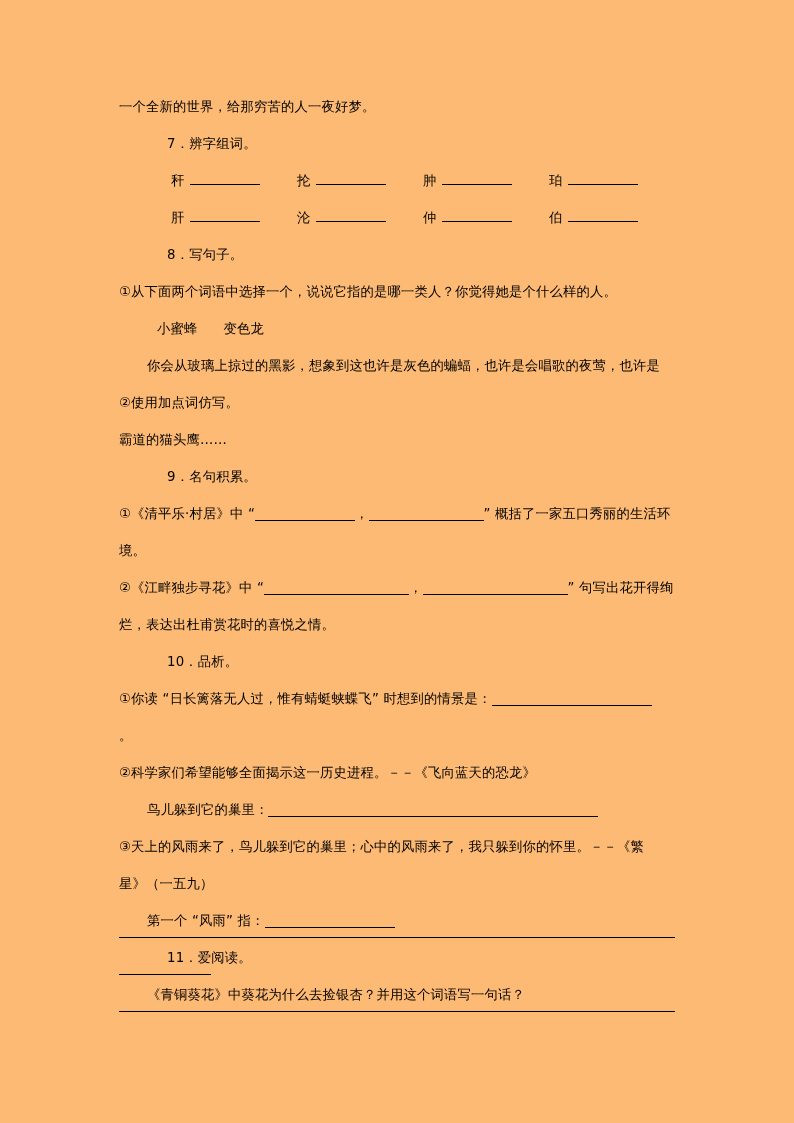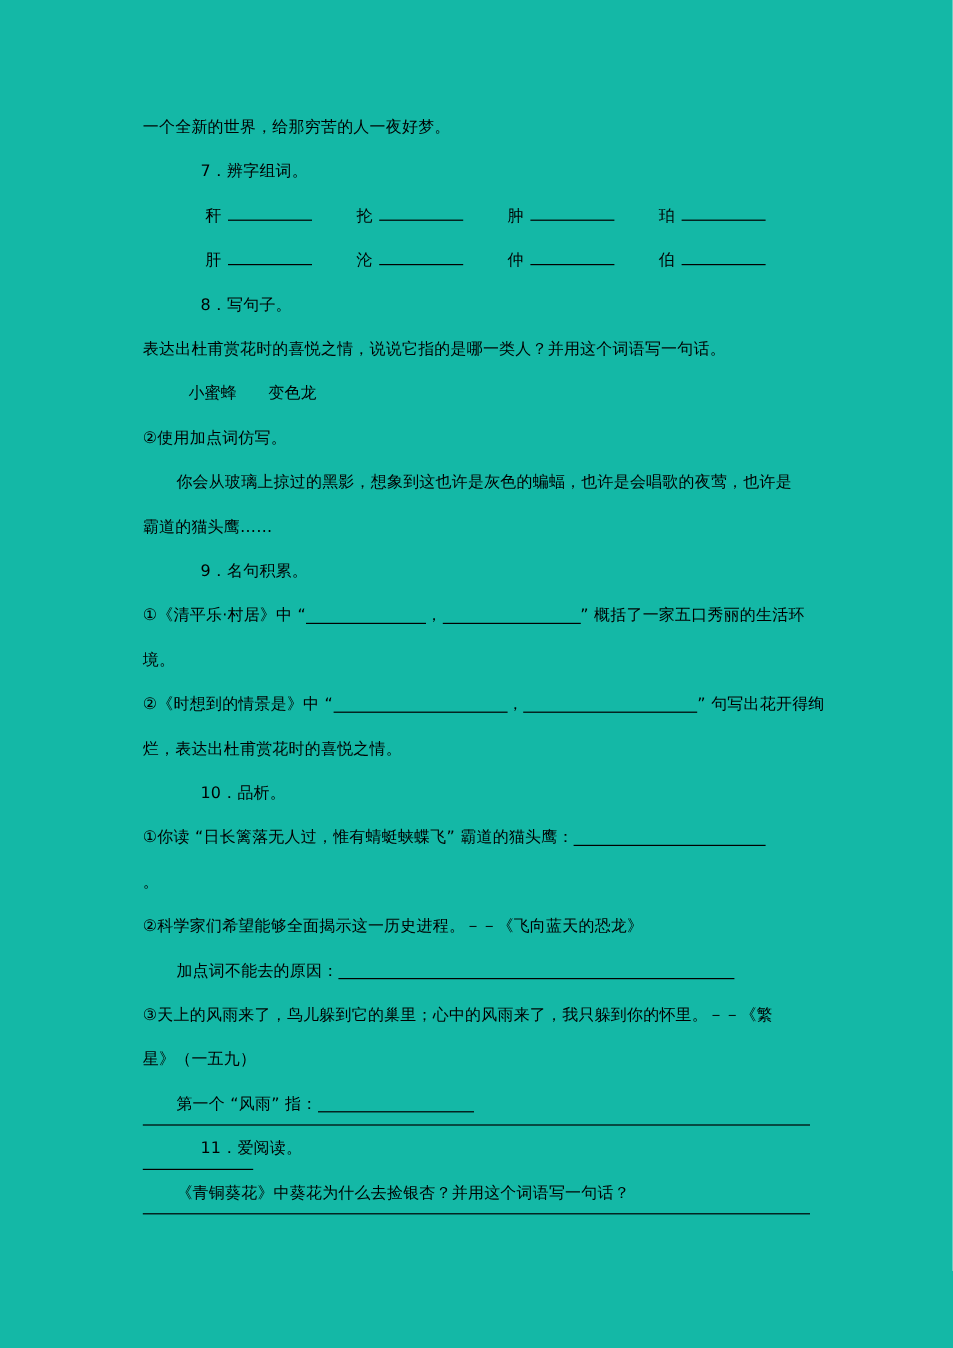--- a/index.html
+++ b/index.html
@@ -9,21 +9,21 @@
     background: #ffffff;
   }
   body {
     font-family: "DejaVu Sans", "Liberation Sans", sans-serif;
     color: #000000;
   }
   .page {
     position: relative;
     width: 794px;
     height: 1123px;
-    background: #14b8a6;
+    background: #fdba74;
     overflow: hidden;
     box-sizing: border-box;
   }
   .content {
     position: absolute;
     left: 119px;
     top: 88px;
     width: 556px;
   }
   .ln {
@@ -122,41 +122,41 @@
         <span class="cizu-char">仲</span>
         <span class="blank b-w70"></span>
       </div>
       <div class="cizu-cell">
         <span class="cizu-char">伯</span>
         <span class="blank b-w70"></span>
       </div>
     </div>
 
     <div class="ln indent-num">8．写句子。</div>
-    <div class="ln">表达出杜甫赏花时的喜悦之情，说说它指的是哪一类人？并用这个词语写一句话。</div>
+    <div class="ln">①从下面两个词语中选择一个，说说它指的是哪一类人？你觉得她是个什么样的人。</div>
     <div class="ln indent-word">
       <span class="choices">
         <span class="w">小蜜蜂</span><span class="w">变色龙</span>
       </span>
     </div>
+    <div class="ln indent-txt">你会从玻璃上掠过的黑影，想象到这也许是灰色的蝙蝠，也许是会唱歌的夜莺，也许是</div>
     <div class="ln">②使用加点词仿写。</div>
-    <div class="ln indent-txt">你会从玻璃上掠过的黑影，想象到这也许是灰色的蝙蝠，也许是会唱歌的夜莺，也许是</div>
     <div class="ln">霸道的猫头鹰……</div>
 
     <div class="ln indent-num">9．名句积累。</div>
     <div class="ln"><span>①《清平乐·村居》中 “</span><span class="blank b-w100"></span><span>，</span><span class="blank b-w115"></span><span>” 概括了一家五口秀丽的生活环</span></div>
     <div class="ln">境。</div>
-    <div class="ln"><span>②《时想到的情景是》中 “</span><span class="blank b-w145"></span><span>，</span><span class="blank b-w145"></span><span>” 句写出花开得绚</span></div>
+    <div class="ln"><span>②《江畔独步寻花》中 “</span><span class="blank b-w145"></span><span>，</span><span class="blank b-w145"></span><span>” 句写出花开得绚</span></div>
     <div class="ln">烂，表达出杜甫赏花时的喜悦之情。</div>
 
     <div class="ln indent-num">10．品析。</div>
-    <div class="ln"><span>①你读 “日长篱落无人过，惟有蜻蜓蛱蝶飞” 霸道的猫头鹰：</span><span class="blank b-w160"></span></div>
+    <div class="ln"><span>①你读 “日长篱落无人过，惟有蜻蜓蛱蝶飞” 时想到的情景是：</span><span class="blank b-w160"></span></div>
     <div class="ln">。</div>
     <div class="ln">②科学家们希望能够全面揭示这一历史进程。－－《飞向蓝天的恐龙》</div>
-    <div class="ln indent-txt"><span>加点词不能去的原因：</span><span class="blank b-w330"></span></div>
+    <div class="ln indent-txt"><span>鸟儿躲到它的巢里：</span><span class="blank b-w330"></span></div>
     <div class="ln">③天上的风雨来了，鸟儿躲到它的巢里；心中的风雨来了，我只躲到你的怀里。－－《繁</div>
     <div class="ln">星》（一五九）</div>
     <div class="ln indent-txt"><span>第一个 “风雨” 指：</span><span class="blank b-w130"></span></div>
 
     <div class="ln indent-num">11．爱阅读。</div>
     <div class="ln indent-txt">《青铜葵花》中葵花为什么去捡银杏？并用这个词语写一句话？</div>
 
   </div>
 
   <div class="answer-rules" style="top:937px;">

